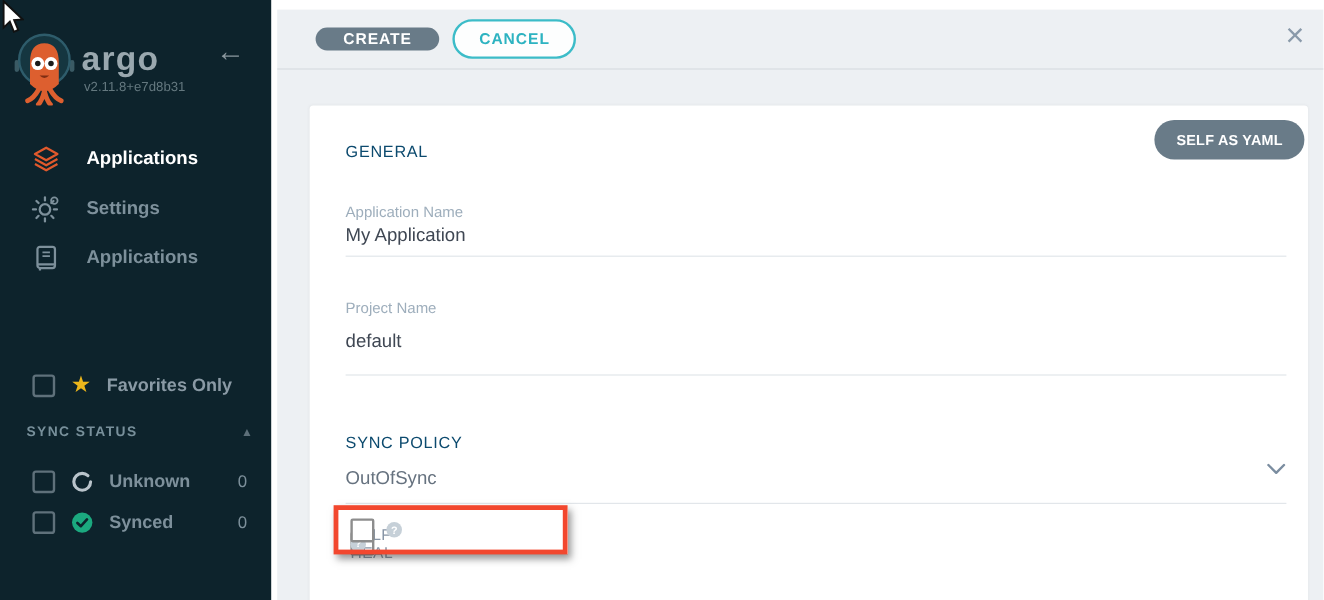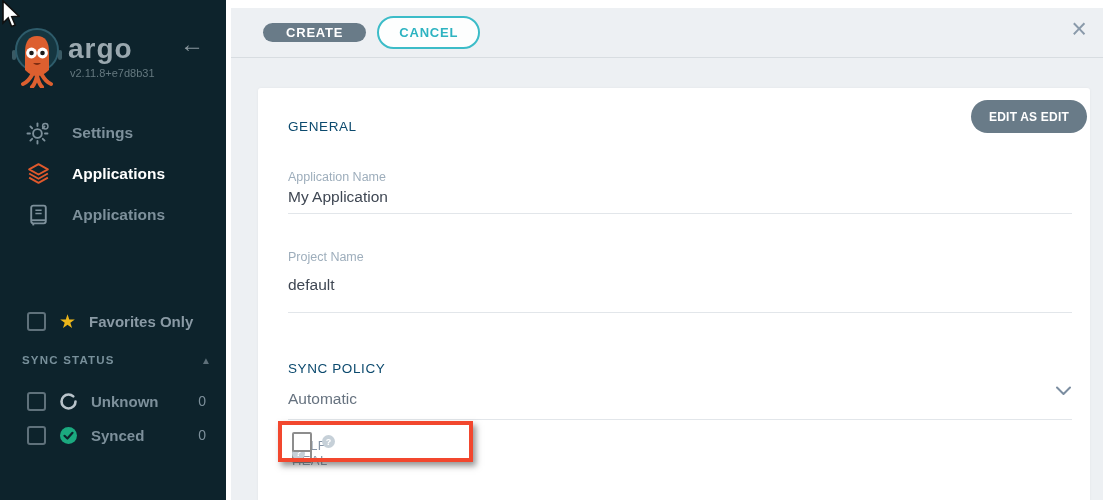--- a/index.html
+++ b/index.html
@@ -102,45 +102,45 @@
       <circle cx="30.5" cy="27" r="5.4" fill="#fff"></circle>
       <circle cx="19.5" cy="27" r="2.3" fill="#1a1a1a"></circle>
       <circle cx="30.5" cy="27" r="2.3" fill="#1a1a1a"></circle>
       <path d="M21 37 q4 4 8 0 Z" fill="#7e2d13"></path>
     </svg>
     <div class="brand">argo</div>
     <div class="version">v2.11.8+e7d8b31</div>
     <div class="back-arrow">←</div>
 
     <div class="nav">
+      <div class="nav-item active">
+        <svg width="25" height="25" viewBox="0 0 24 24">
+          <path d="M12 3 L21 8 L12 13 L3 8 Z" fill="none" stroke="#e0592c" stroke-width="1.8" stroke-linejoin="round"></path>
+          <path d="M3 12 L12 17 L21 12" fill="none" stroke="#e0592c" stroke-width="1.8" stroke-linejoin="round"></path>
+          <path d="M3 16 L12 21 L21 16" fill="none" stroke="#e0592c" stroke-width="1.8" stroke-linejoin="round"></path>
+        </svg>
+        <span>Applications</span>
+      </div>
       <div class="nav-item">
         <svg width="25" height="25" viewBox="0 0 24 24">
           <circle cx="11" cy="13" r="4.2" fill="none" stroke="#7d909b" stroke-width="1.8"></circle>
           <g stroke="#7d909b" stroke-width="1.8" stroke-linecap="round">
             <path d="M11 5.8 L11 3.4"></path>
               <path d="M11 20.2 L11 22.6"></path>
             <path d="M18.2 13 L20.6 13"></path>
               <path d="M3.8 13 L1.4 13"></path>
             <path d="M16.1 7.9 L17.8 6.2"></path>
               <path d="M5.9 18.1 L4.2 19.8"></path>
             <path d="M16.1 18.1 L17.8 19.8"></path>
               <path d="M5.9 7.9 L4.2 6.2"></path>
           </g>
           <circle cx="18.5" cy="6" r="2.6" fill="none" stroke="#7d909b" stroke-width="1.4"></circle>
         </svg>
         <span>Settings</span>
       </div>
-      <div class="nav-item active">
-        <svg width="25" height="25" viewBox="0 0 24 24">
-          <path d="M12 3 L21 8 L12 13 L3 8 Z" fill="none" stroke="#e0592c" stroke-width="1.8" stroke-linejoin="round"></path>
-          <path d="M3 12 L12 17 L21 12" fill="none" stroke="#e0592c" stroke-width="1.8" stroke-linejoin="round"></path>
-          <path d="M3 16 L12 21 L21 16" fill="none" stroke="#e0592c" stroke-width="1.8" stroke-linejoin="round"></path>
-        </svg>
-        <span>Applications</span>
-      </div>
       <div class="nav-item">
         <svg width="25" height="25" viewBox="0 0 24 24">
           <rect x="5" y="3.5" width="14" height="17" rx="2" fill="none" stroke="#7d909b" stroke-width="1.8"></rect>
           <path d="M5 17.5 L19 17.5" stroke="#7d909b" stroke-width="1.8"></path>
           <path d="M9 8 L15 8 M9 11 L15 11" stroke="#7d909b" stroke-width="1.4"></path>
           <path d="M7 20.5 L7 22.5" stroke="#7d909b" stroke-width="1.8"></path>
         </svg>
         <span>Applications</span>
       </div>
     </div>
@@ -181,32 +181,32 @@
 
     <div class="toolbar">
       <button class="btn-create">CREATE</button>
       <button class="btn-cancel">CANCEL</button>
     </div>
     <div class="close-x">×</div>
 
     <div class="panel">
 
       <div class="sec-title general-title">GENERAL</div>
-      <button class="edit-yaml">EDIT AS EDIT</button>
+      <button class="edit-yaml">SELF AS YAML</button>
 
       <div class="f-label f1-label">Application Name</div>
       <div class="f-value f1-value">My Application</div>
       <div class="u-line f1-line"></div>
 
       <div class="f-label f2-label">Project Name</div>
       <div class="f-value f2-value">default</div>
       <div class="u-line f2-line"></div>
 
       <div class="sec-title sp-title">SYNC POLICY</div>
-      <div class="sp-value">Automatic</div>
+      <div class="sp-value">OutOfSync</div>
       <div class="u-line sp-line"></div>
       <svg class="sp-chevron" width="17" height="12" viewBox="0 0 17 12">
         <path d="M2 2.5 L8.5 9 L15 2.5" fill="none" stroke="#7b8da0" stroke-width="2" stroke-linecap="round" stroke-linejoin="round"></path>
       </svg>
 
       <div class="prune-box">
         <div class="form-cb"></div>
         <span class="help-icon">?</span>
       </div>
 

